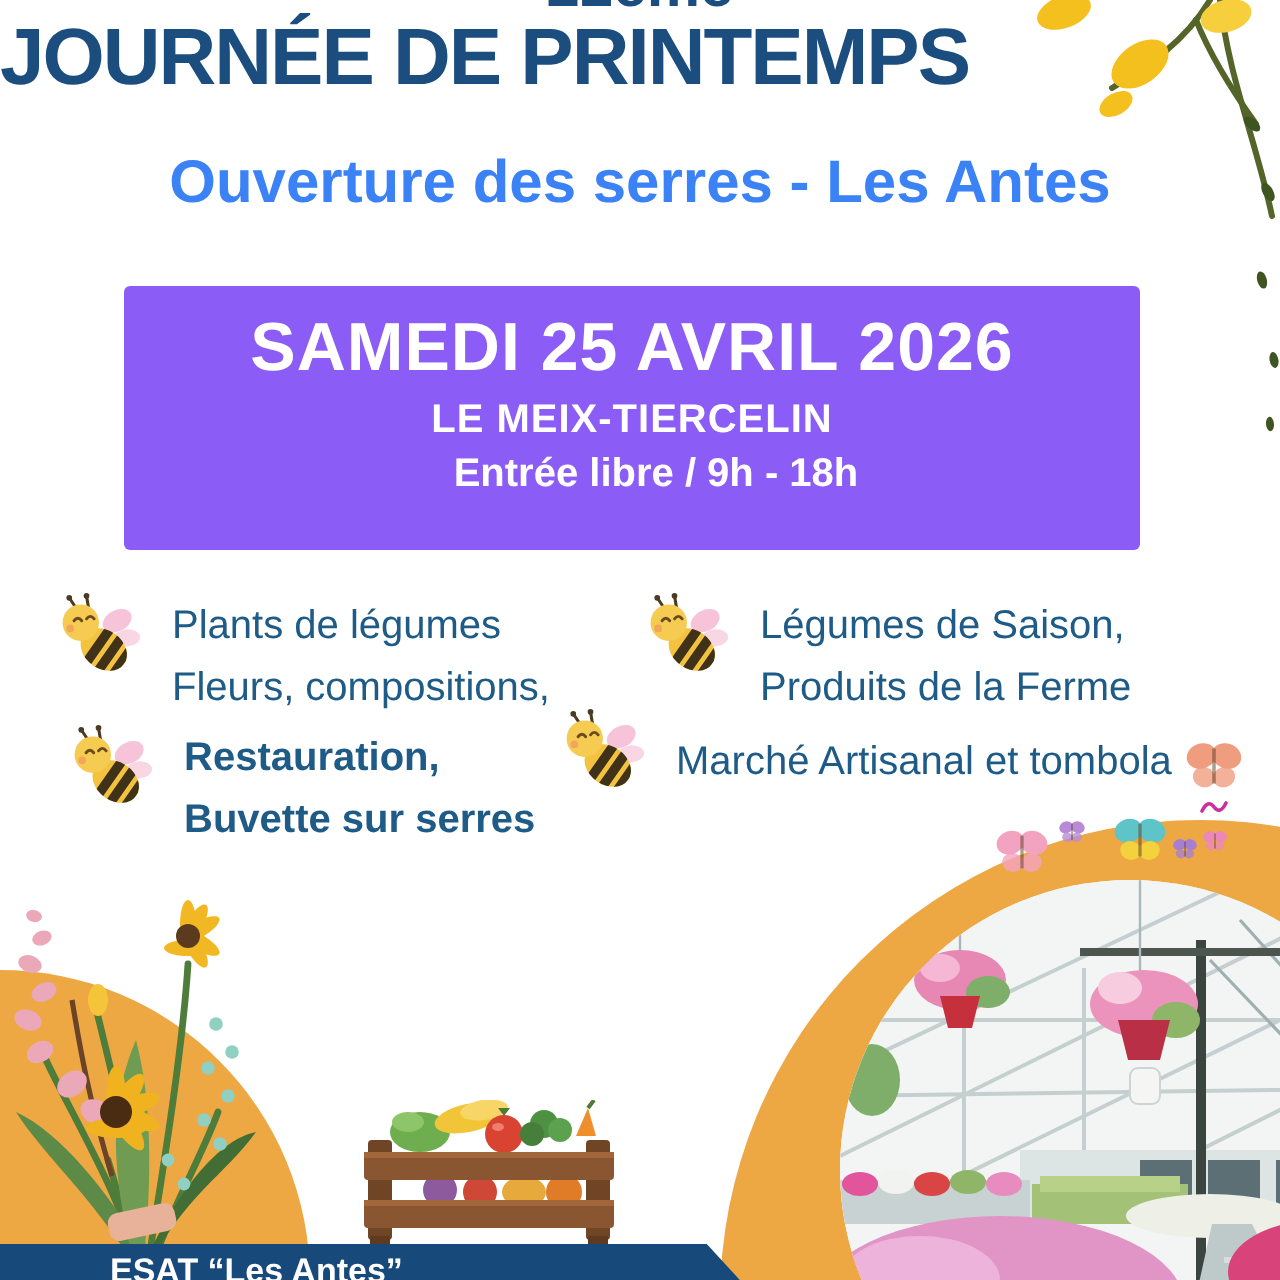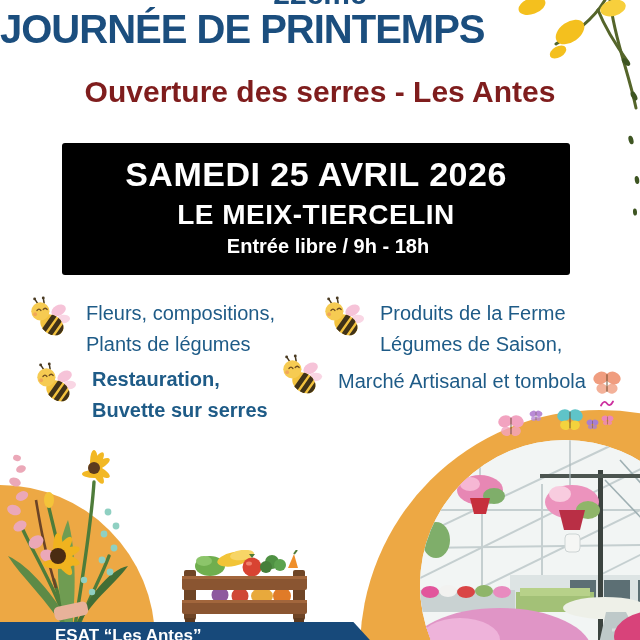--- a/index.html
+++ b/index.html
@@ -6,26 +6,26 @@
   .poster{
     position:relative;width:640px;height:640px;background:#ffffff;
     overflow:hidden;font-family:"Liberation Sans",sans-serif;
   }
   
   .edition{position:absolute;top:-23px;left:0;right:0;text-align:center;
     font-size:30px;font-weight:bold;color:#1b4e7e;}
   .title{position:absolute;top:7px;left:0;right:0;text-align:left;
     font-size:40px;font-weight:bold;letter-spacing:-1px;color:#1b4e7e;}
   .subtitle{position:absolute;top:75px;left:0;right:0;text-align:center;
-    font-size:30px;font-weight:bold;color:#7f1d1d;}
+    font-size:30px;font-weight:bold;color:#3b82f6;}
   
   .banner{position:absolute;left:62px;top:143px;width:508px;height:132px;
-    background:#000000;border-radius:3px;text-align:center;color:#ffffff;}
+    background:#8b5cf6;border-radius:3px;text-align:center;color:#ffffff;}
   .banner .date{margin-top:12px;font-size:34px;font-weight:bold;letter-spacing:.5px;}
-  .banner .place{margin-top:5px;font-size:28px;font-weight:bold;letter-spacing:.5px;}
+  .banner .place{margin-top:5px;font-size:20px;font-weight:bold;letter-spacing:.5px;}
   .banner .hours{margin-top:4px;font-size:20px;font-weight:bold;margin-left:24px;}
   
   .feature{position:absolute;display:flex;gap:14px;align-items:flex-start;}
   .feature .bee{width:46px;height:46px;flex:0 0 auto;}
   .feature .txt{font-size:20px;line-height:31px;color:#1e5b87;padding-top:2px;}
   .feature.single .txt{padding-top:12px;}
   .f1{left:26px;top:296px;}
   .f2{left:32px;top:362px;font-weight:bold;}
   .f3{left:320px;top:296px;}
   .f4{left:278px;top:354px;}
@@ -296,40 +296,40 @@
     <div class="date">SAMEDI 25 AVRIL 2026</div>
     <div class="place">LE MEIX-TIERCELIN</div>
     <div class="hours">Entrée libre / 9h - 18h</div>
   </div>
 
   <div class="feature f1">
     <svg class="bee" viewBox="0 0 48 48">
         <use href="#bee-sym"></use>
       </svg>
     <div class="txt">
+      <div>Plants de légumes</div>
       <div>Fleurs, compositions,</div>
-      <div>Plants de légumes</div>
     </div>
   </div>
   <div class="feature f2">
     <svg class="bee" viewBox="0 0 48 48">
         <use href="#bee-sym"></use>
       </svg>
     <div class="txt">
       <div>Restauration,</div>
       <div>Buvette sur serres</div>
     </div>
   </div>
   <div class="feature f3">
     <svg class="bee" viewBox="0 0 48 48">
         <use href="#bee-sym"></use>
       </svg>
     <div class="txt">
+      <div>Légumes de Saison,</div>
       <div>Produits de la Ferme</div>
-      <div>Légumes de Saison,</div>
     </div>
   </div>
   <div class="feature f4 single">
     <svg class="bee" viewBox="0 0 48 48">
         <use href="#bee-sym"></use>
       </svg>
     <div class="txt">
       <div>Marché Artisanal et tombola</div>
     </div>
   </div>

